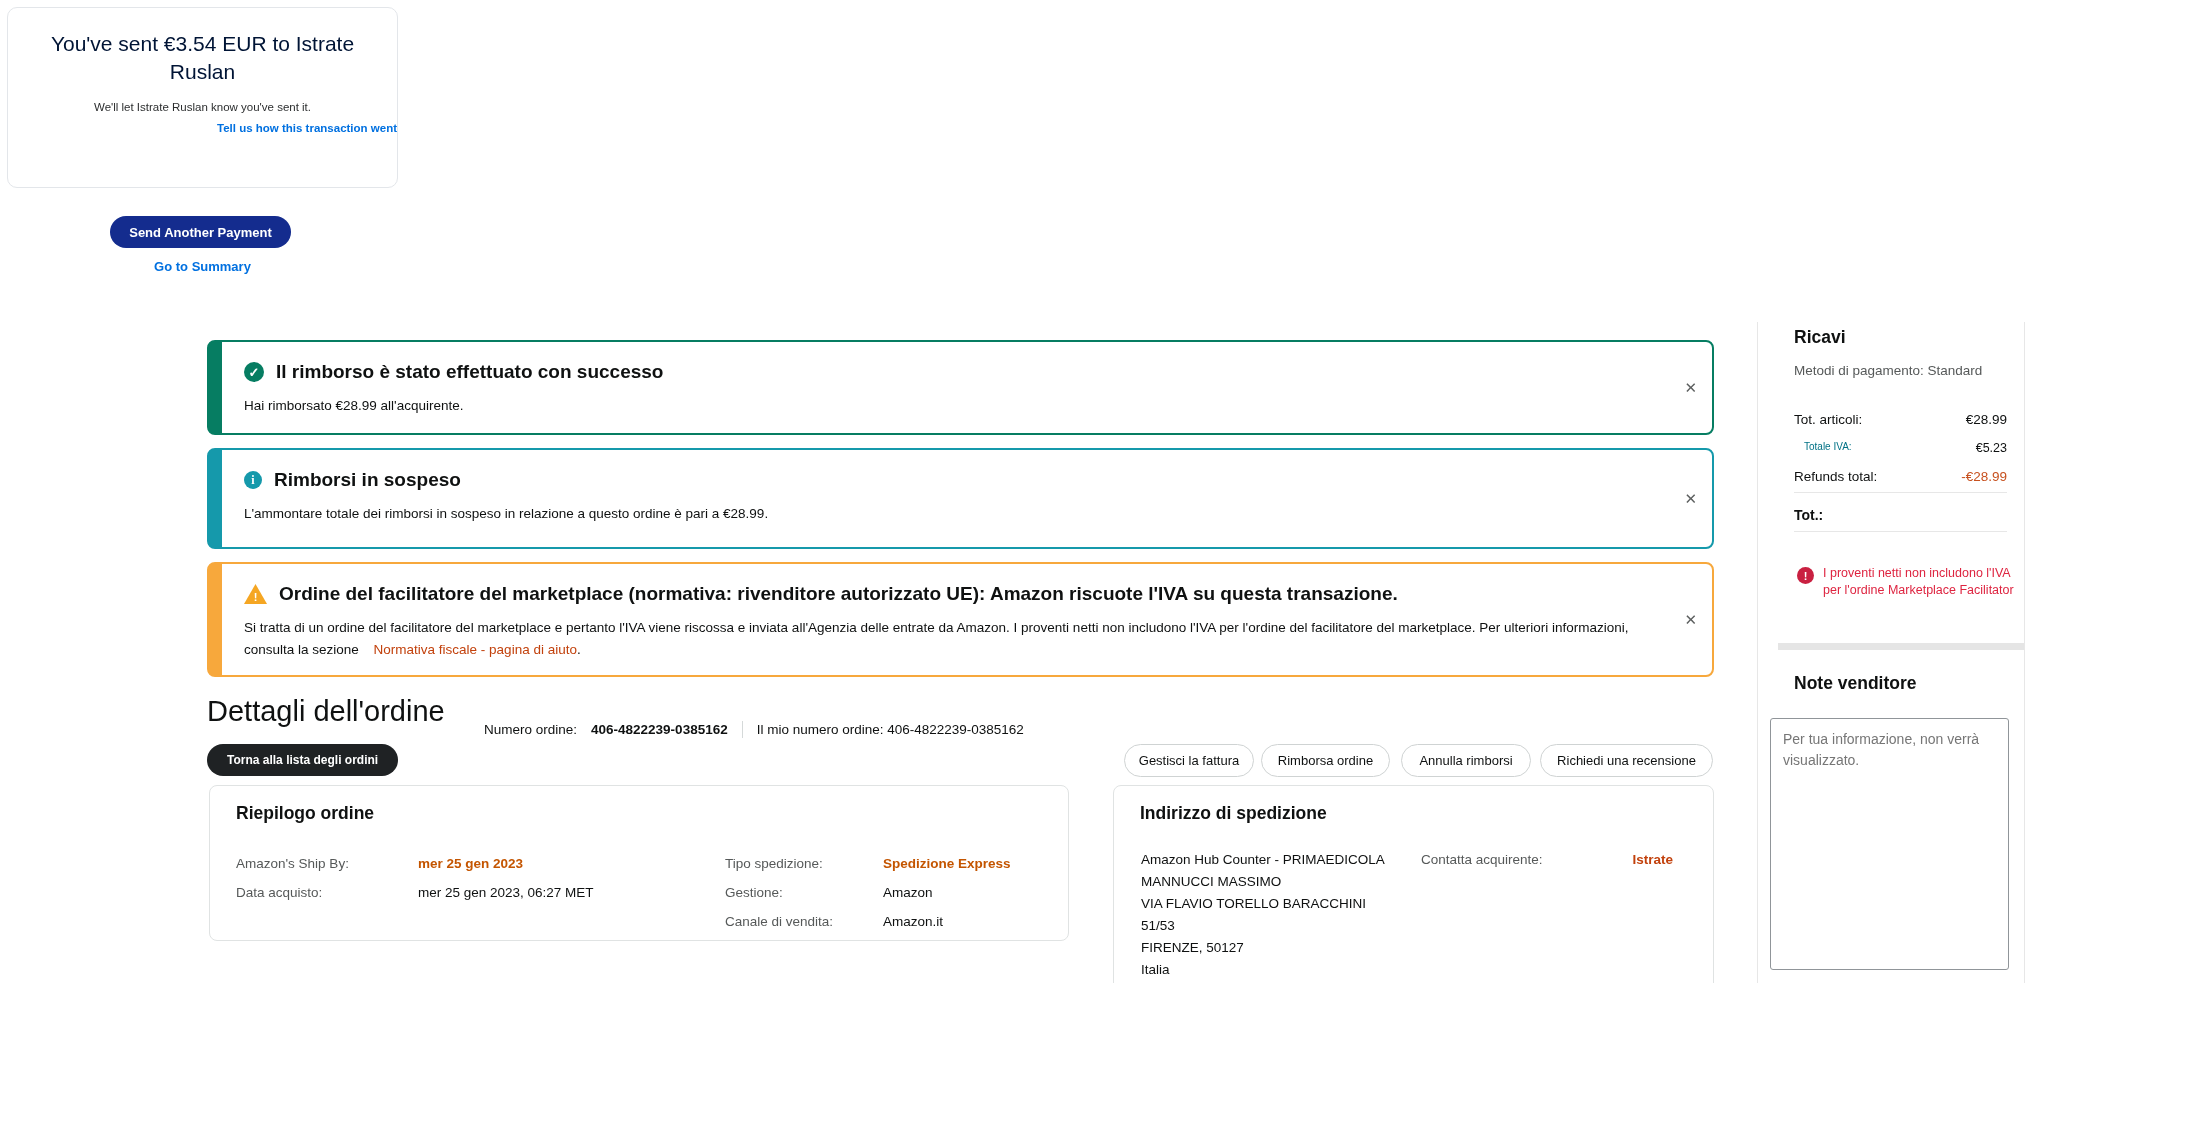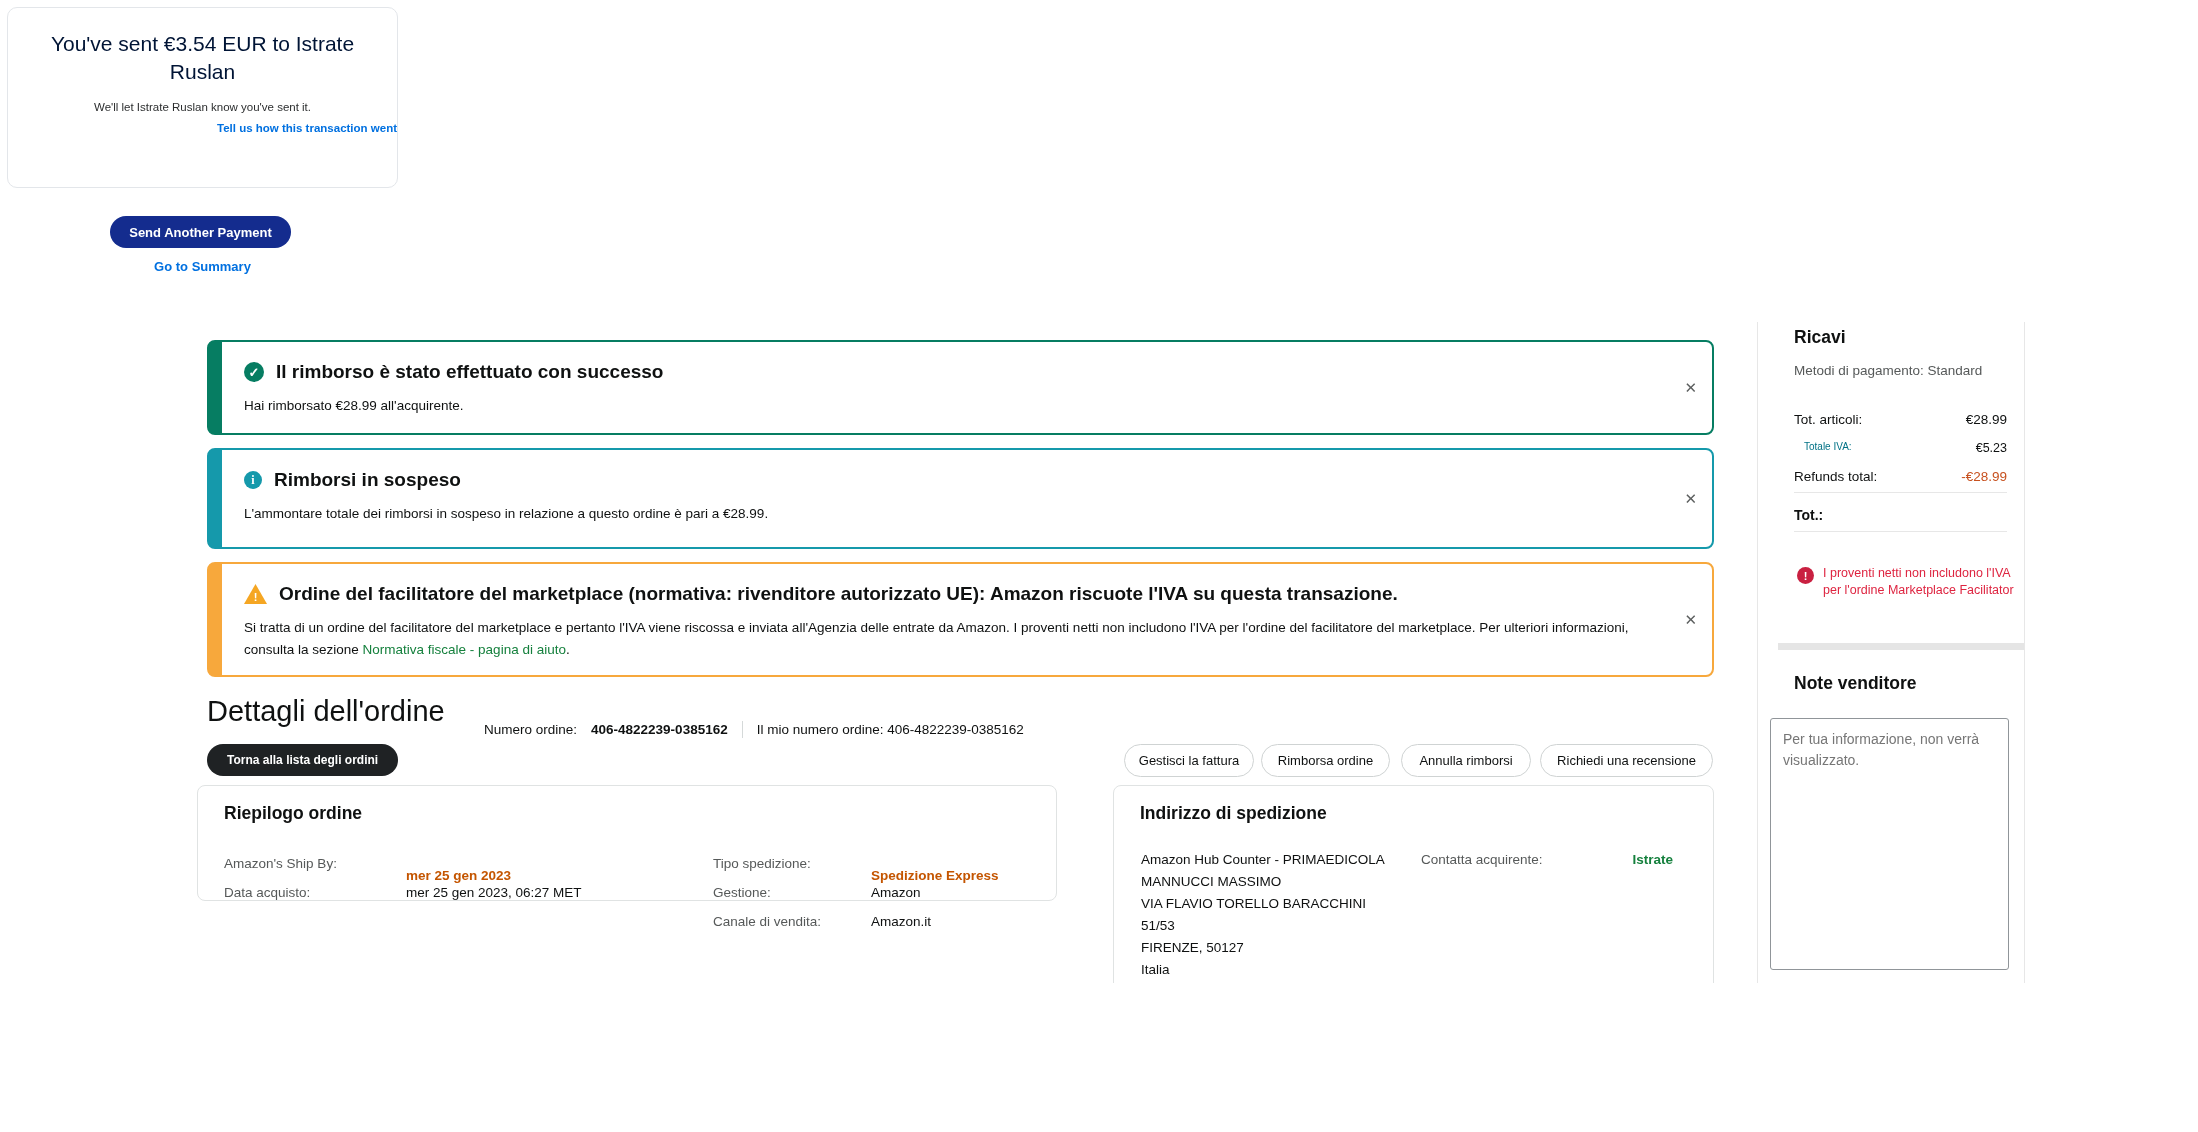--- a/index.html
+++ b/index.html
@@ -32,46 +32,46 @@
   .alert-body{margin-top:12px;font-size:13.5px;line-height:1.6;color:#0F1111;max-width:1400px;}
   .alert-close{position:absolute;right:15px;top:50%;transform:translateY(-50%);
     font-size:15px;color:#5C5F5F;cursor:pointer;}
   .circle-icon{display:inline-flex;align-items:center;justify-content:center;
     border-radius:50%;color:#fff;font-weight:bold;flex:0 0 auto;}
   .ic-green{background:#067D62;width:20px;height:20px;font-size:13px;}
   .ic-teal{background:#1599AB;width:18px;height:18px;font-size:12px;font-family:"Liberation Serif",serif;}
   .tri-icon{display:inline-flex;align-items:flex-end;justify-content:center;flex:0 0 auto;
     width:23px;height:20px;background:#F5A623;color:#fff;font-size:11px;font-weight:bold;
     clip-path:polygon(50% 0,100% 100%,0 100%);padding-bottom:1px;box-sizing:border-box;}
-  .teal-link{color:#15803d;text-decoration:none;cursor:pointer;}
+  .teal-link{color:#c2410c;text-decoration:none;cursor:pointer;margin-left:11px;}
 
   
   #page-title{position:absolute;left:207px;top:695px;font-size:29px;color:#0F1111;}
   #order-meta{position:absolute;left:484px;top:721px;display:flex;align-items:center;
     gap:14px;font-size:13.5px;color:#0F1111;}
   .meta-sep{width:1px;height:17px;background:#D5D9D9;}
   .b{font-weight:bold;}
   #back-btn{position:absolute;left:207px;top:744px;height:32px;padding:0 20px;
     background:#1F2224;border-radius:16px;color:#fff;font-size:12px;font-weight:bold;
     display:flex;align-items:center;justify-content:center;cursor:pointer;}
   .action-btn{position:absolute;top:744px;height:33px;background:#fff;
     border:1px solid #CFD3D3;border-radius:17px;font-size:13px;color:#0F1111;
     display:flex;align-items:center;justify-content:center;cursor:pointer;box-sizing:border-box;}
   #act-0{left:1124px;width:130px;} #act-1{left:1261px;width:129px;}
   #act-2{left:1401px;width:130px;} #act-3{left:1540px;width:173px;}
 
   
   .card{position:absolute;top:785px;background:#fff;border:1px solid #E0E3E3;
     border-radius:8px;box-sizing:border-box;}
-  #summary-card{left:197px;width:860px;height:116px;}
+  #summary-card{left:209px;width:860px;height:156px;}
   #shipping-card{left:1113px;width:601px;height:212px;}
   .card-title{position:absolute;left:26px;top:17px;font-size:17.5px;font-weight:bold;}
   .fld{position:absolute;font-size:13.5px;white-space:nowrap;}
   .lbl{color:#565959;} .val{color:#0F1111;}
-  .orange{color:#C45500;font-weight:bold;margin-top:12px;}
+  .orange{color:#C45500;font-weight:bold;}
   .addr{position:absolute;left:27px;top:63px;font-size:13.5px;line-height:22px;color:#0F1111;}
 
   
   #sidebar{position:absolute;left:1757px;top:322px;width:268px;height:661px;
     border-left:1px solid #E7E7E7;border-right:1px solid #E7E7E7;box-sizing:border-box;background:#fff;}
   .sb{position:absolute;margin-left:20px;}
   .sb-h{font-size:17.5px;font-weight:bold;color:#0F1111;}
   .sb-row-l{left:16px;font-size:13.5px;color:#0F1111;}
   .sb-row-r{right:17px;font-size:13.5px;color:#0F1111;}
   .sb-hr{left:16px;right:17px;border-top:1px solid #E7E7E7;height:0;}

